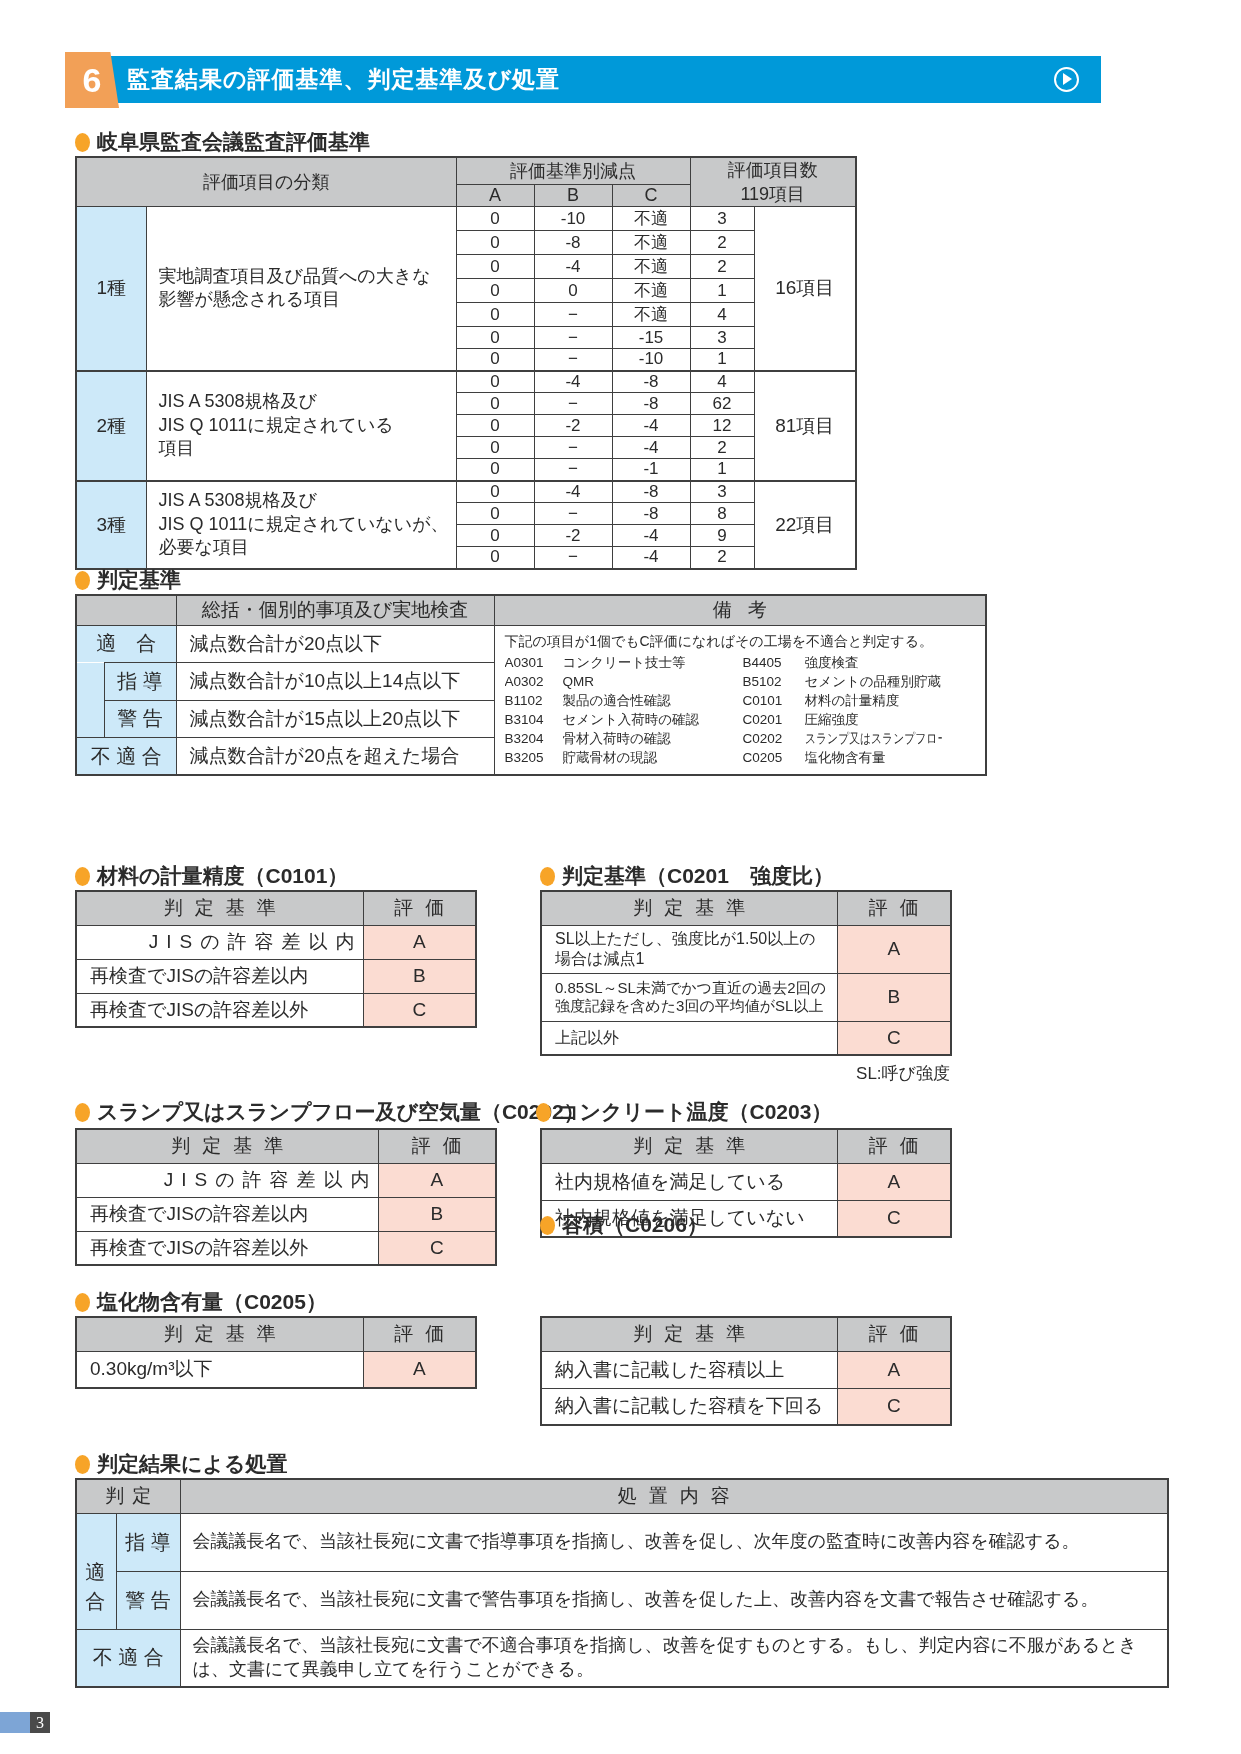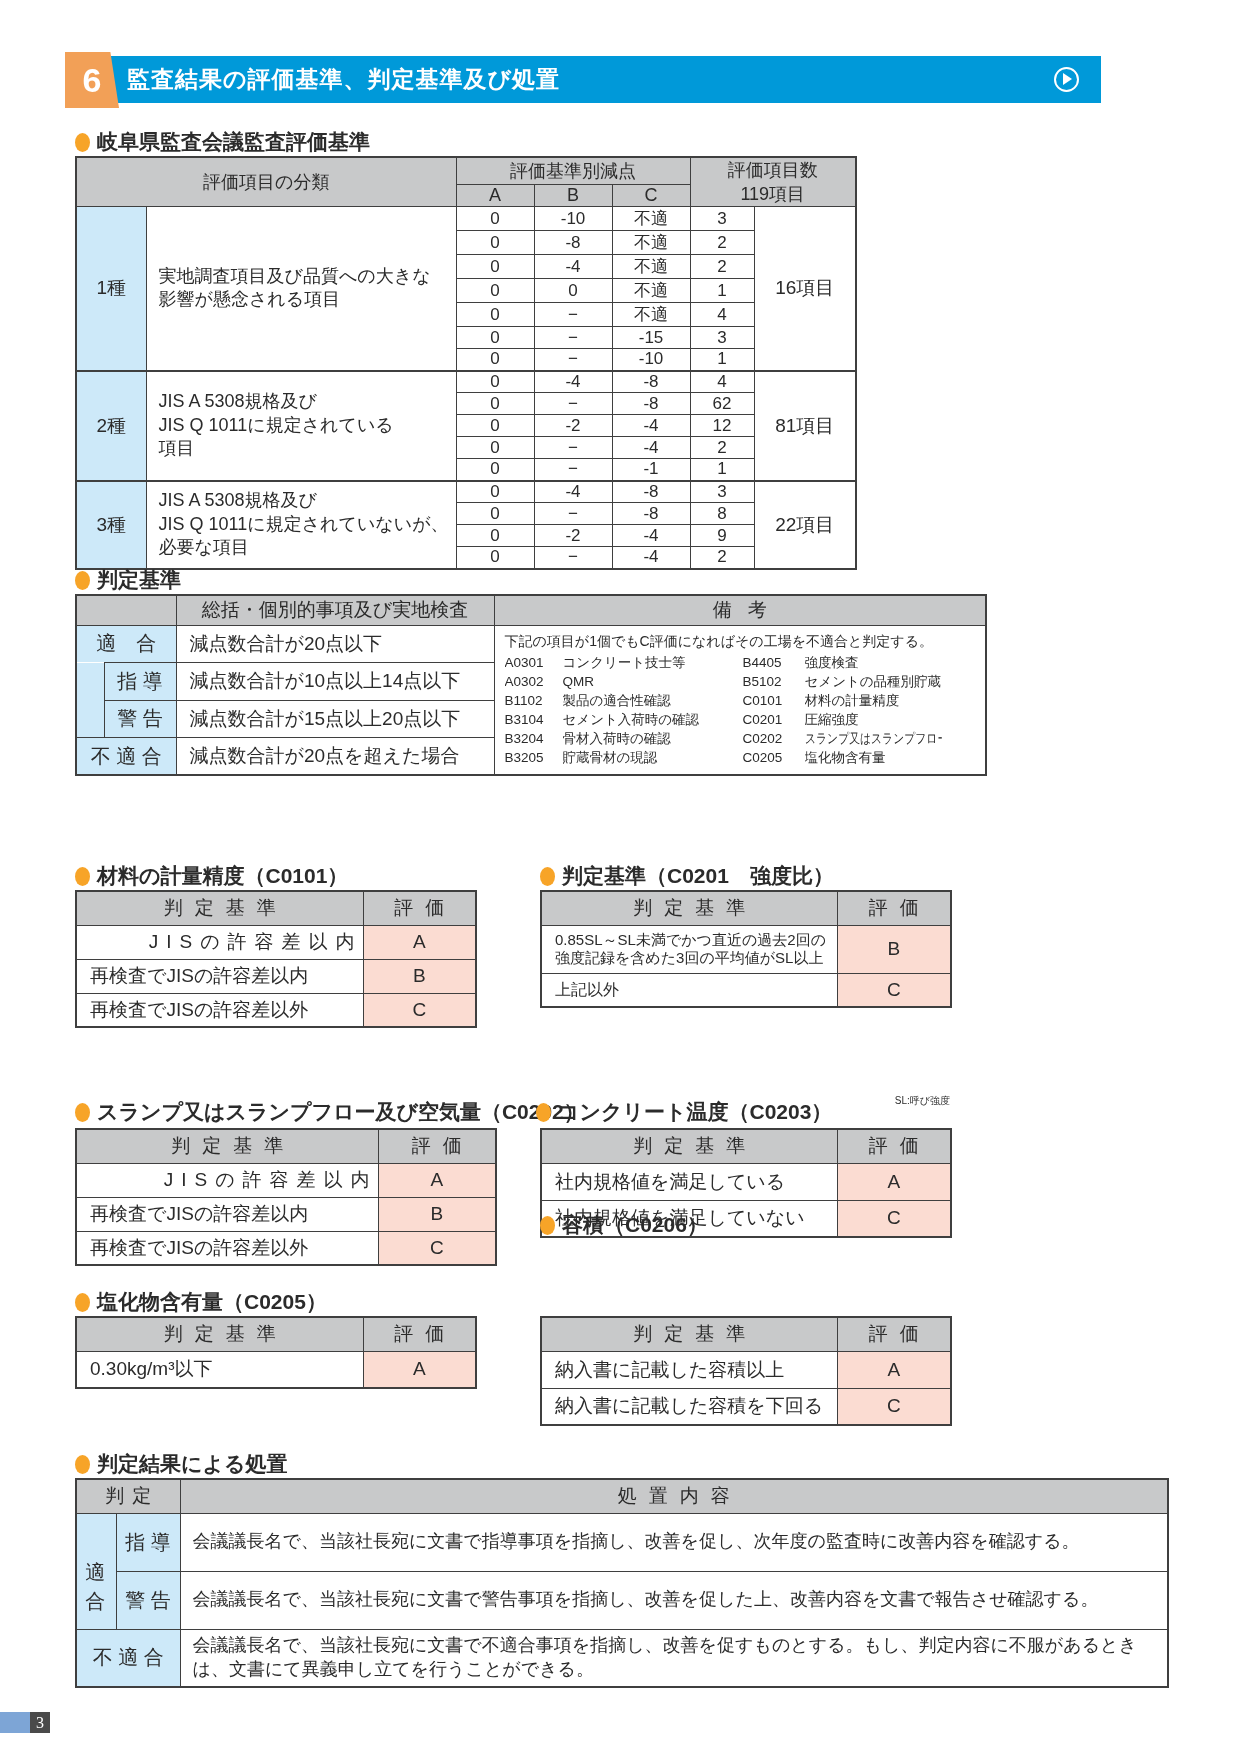--- a/index.html
+++ b/index.html
@@ -63,21 +63,21 @@
 
   
   .t-crit th{height:34px;font-size:19px;}
   .t-crit td{height:34px;font-size:19px;}
   .t-crit .crit{text-align:left;padding-left:13px;}
   .t-crit .spread{text-align:right;letter-spacing:0.42em;text-indent:0.42em;padding-left:15px;}
   .t-c0201 td.crit{font-size:16px;line-height:1.22;}
   .t-c0201 tr.small td.crit{font-size:15px;}
   .row37 td{height:37px;}
   .rowA td{height:48px;}
-  .footnote{position:absolute;font-size:10px;margin-top:32px;}
+  .footnote{position:absolute;font-size:17px;}
 
   
   .t-disp th{height:34px;font-size:19px;}
   .t-disp td{height:58px;}
   .t-disp .action{text-align:left;padding:4px 12px;font-size:18px;line-height:1.32;vertical-align:middle;}
   .t-disp .jlabel{font-size:20px;}
   .vlabel span{writing-mode:vertical-rl;letter-spacing:1.5em;font-size:20px;padding-top:0.6em;}
 
   
   .pn-strip{position:absolute;left:0;top:1712px;width:30px;height:21px;background:#7da5d6;}
@@ -358,20 +358,25 @@
 <table class="outer t-crit t-c0201" style="left:540px;top:890px;width:410px;">
   <colgroup>
       <col style="width:296px">
       <col style="width:114px">
     </colgroup>
   <tbody>
       <tr>
         <th class="gray ls12">判定基準</th>
         <th class="gray ls12">評価</th>
       </tr>
+  <tr class="rowA">
+        <td class="crit pre">SL以上ただし、強度比が1.50以上の
+場合は減点1</td>
+        <td class="pink">A</td>
+      </tr>
   <tr class="rowA small">
         <td class="crit pre">0.85SL～SL未満でかつ直近の過去2回の
 強度記録を含めた3回の平均値がSL以上</td>
         <td class="pink">B</td>
       </tr>
   <tr>
         <td class="crit">上記以外</td>
         <td class="pink">C</td>
       </tr>
 </tbody>

